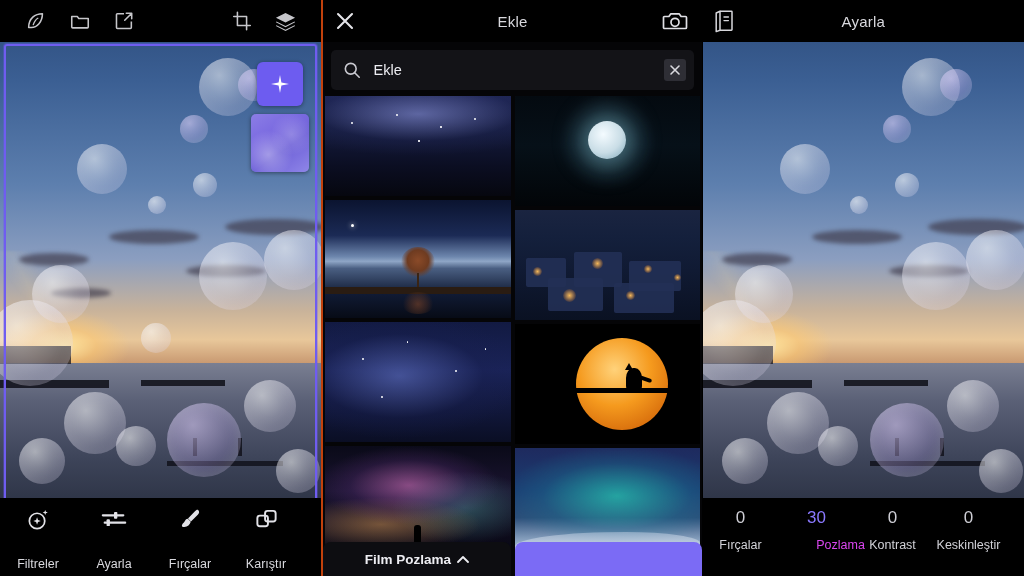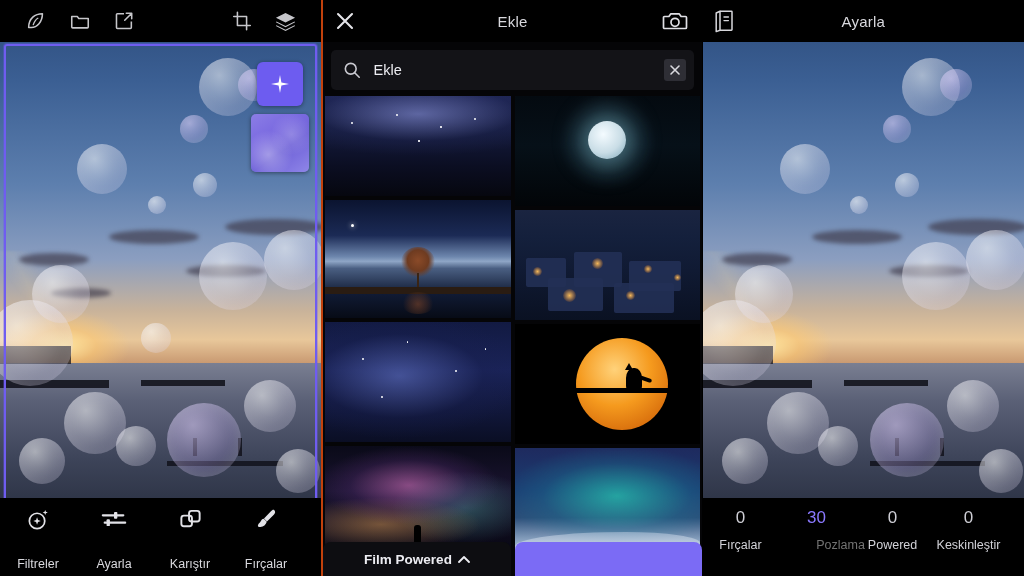--- a/index.html
+++ b/index.html
@@ -233,21 +233,21 @@
   .adjust-row{
     position:absolute; left:0; right:0; bottom:0; height:78px;
     background:#000; display:flex; z-index:30; padding-top:10px;
   }
   .adj{
     flex:1 0 auto; width:76px; display:flex; flex-direction:column; align-items:center; gap:10px;
   }
   .adj .val{ font-size:17px; color:#cfcfd6; font-weight:400; }
   .adj .lb{ font-size:12.5px; color:#d2d2d8; white-space:nowrap; }
   .adj.active .val{ color:#8b79ff; }
-  .adj.active .lb{ color:#737373;padding-left:48px; }
+  .adj.active .lb{ color:#d946ef;padding-left:48px; }
 
   .slider-wrap{
     position:absolute; left:0; right:0; bottom:0; height:48px;
     display:flex; align-items:center; padding:0 14px; gap:14px; z-index:22;
     background:linear-gradient(to top, rgba(0,0,0,.8), rgba(0,0,0,.15));
   }
   .track{
     position:relative; flex:1; height:6px; background:#c9c9cf; border-radius:3px;
     margin:0 6px;
   }
@@ -388,34 +388,34 @@
               <path d="M4 15 H26" stroke="#e2e2e7" stroke-width="2.4" stroke-linecap="round"></path>
               <rect x="14" y="3.4" width="3.6" height="7.2" rx="1" fill="#e2e2e7"></rect>
               <rect x="6" y="11.4" width="3.6" height="7.2" rx="1" fill="#e2e2e7"></rect>
             </svg>
         </span>
         <span class="lb">Ayarla</span>
       </div>
       <div class="tool">
         <span class="ic">
           <svg width="25" height="25" viewBox="0 0 26 26">
-              <rect x="3.5" y="9" width="11" height="11" rx="2.6" fill="none" stroke="#e2e2e7" stroke-width="2"></rect>
-              <rect x="11.5" y="4" width="11" height="11" rx="2.6" fill="none" stroke="#e2e2e7" stroke-width="2"></rect>
-            </svg>
-        </span>
-        <span class="lb">Karıştır</span>
+              <path d="M21 3 C22.5 4.6 22.3 6.3 20.6 8 L13.5 15 L10.4 11.9 L17.4 4.8 C19 3.1 19.6 2.6 21 3 Z" fill="#e2e2e7"></path>
+              <path d="M10.2 12.2 L13.3 15.3 C12.3 18.4 10 20.6 6.6 20.9 C4.7 21.1 3.6 20 4.2 18.6 C4.9 17.1 6.3 16.5 7 14.9 C7.6 13.5 8.6 12.4 10.2 12.2 Z" fill="#e2e2e7"></path>
+            </svg>
+        </span>
+        <span class="lb">Fırçalar</span>
       </div>
       <div class="tool">
         <span class="ic">
           <svg width="25" height="25" viewBox="0 0 26 26">
-              <path d="M21 3 C22.5 4.6 22.3 6.3 20.6 8 L13.5 15 L10.4 11.9 L17.4 4.8 C19 3.1 19.6 2.6 21 3 Z" fill="#e2e2e7"></path>
-              <path d="M10.2 12.2 L13.3 15.3 C12.3 18.4 10 20.6 6.6 20.9 C4.7 21.1 3.6 20 4.2 18.6 C4.9 17.1 6.3 16.5 7 14.9 C7.6 13.5 8.6 12.4 10.2 12.2 Z" fill="#e2e2e7"></path>
-            </svg>
-        </span>
-        <span class="lb">Fırçalar</span>
+              <rect x="3.5" y="9" width="11" height="11" rx="2.6" fill="none" stroke="#e2e2e7" stroke-width="2"></rect>
+              <rect x="11.5" y="4" width="11" height="11" rx="2.6" fill="none" stroke="#e2e2e7" stroke-width="2"></rect>
+            </svg>
+        </span>
+        <span class="lb">Karıştır</span>
       </div>
       <div class="tool">
         <span class="ic">
           <svg width="25" height="25" viewBox="0 0 26 26">
               <path d="M6 4 V21" stroke="#e2e2e7" stroke-width="2.2" stroke-linecap="round"></path>
               <path d="M6 8.2 H20" stroke="#e2e2e7" stroke-width="2.2" stroke-linecap="round"></path>
               <path d="M6 16.8 H20" stroke="#e2e2e7" stroke-width="2.2" stroke-linecap="round"></path>
               <circle cx="6" cy="4.6" r="2.2" fill="#e2e2e7"></circle>
               <circle cx="6" cy="20.6" r="2.2" fill="#e2e2e7"></circle>
             </svg>
@@ -511,21 +511,21 @@
           <div class="cat"></div>
         </div>
         <div class="th th-aurora" style="height:120px;">
           <div class="snow"></div>
         </div>
       </div>
     </div>
 
     <div class="mid-bottom">
       <div class="film-btn">
-        <span>Film Powered</span>
+        <span>Film Pozlama</span>
         <span>
           <svg width="12" height="9" viewBox="0 0 12 9">
               <path d="M1 7 L6 2 L11 7" stroke="#ededf2" stroke-width="1.8" fill="none" stroke-linecap="round" stroke-linejoin="round"></path>
             </svg>
         </span>
       </div>
       <div class="stok-btn"></div>
     </div>
   </div>
 
@@ -605,21 +605,21 @@
       <div class="adj">
         <span class="val">0</span>
         <span class="lb">Fırçalar</span>
       </div>
       <div class="adj active">
         <span class="val">30</span>
         <span class="lb">Pozlama</span>
       </div>
       <div class="adj">
         <span class="val">0</span>
-        <span class="lb">Powered</span>
+        <span class="lb">Kontrast</span>
       </div>
       <div class="adj">
         <span class="val">0</span>
         <span class="lb">Keskinleştir</span>
       </div>
       <div class="adj">
         <span class="val">0</span>
         <span class="lb">İnc</span>
       </div>
     </div>

